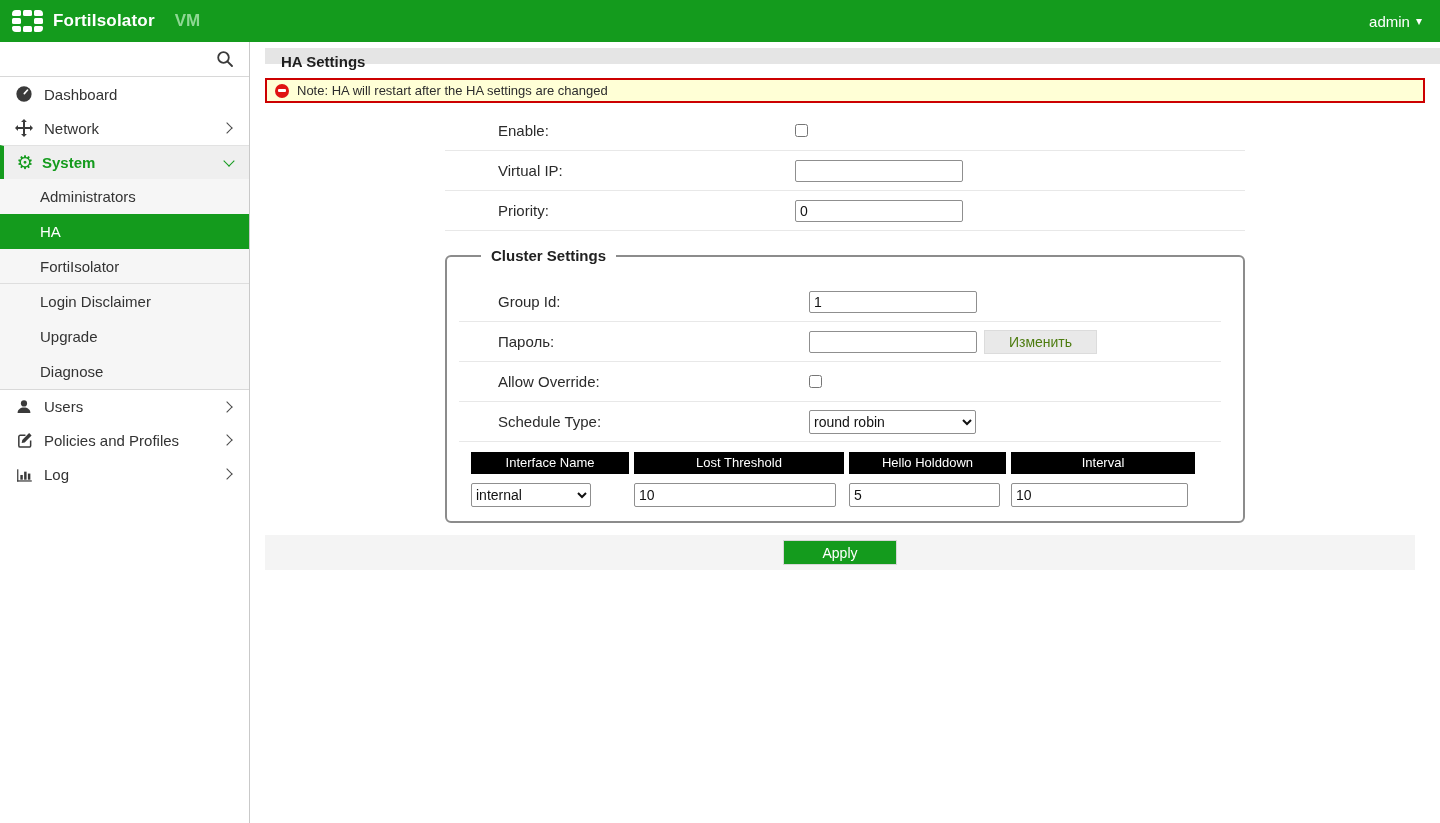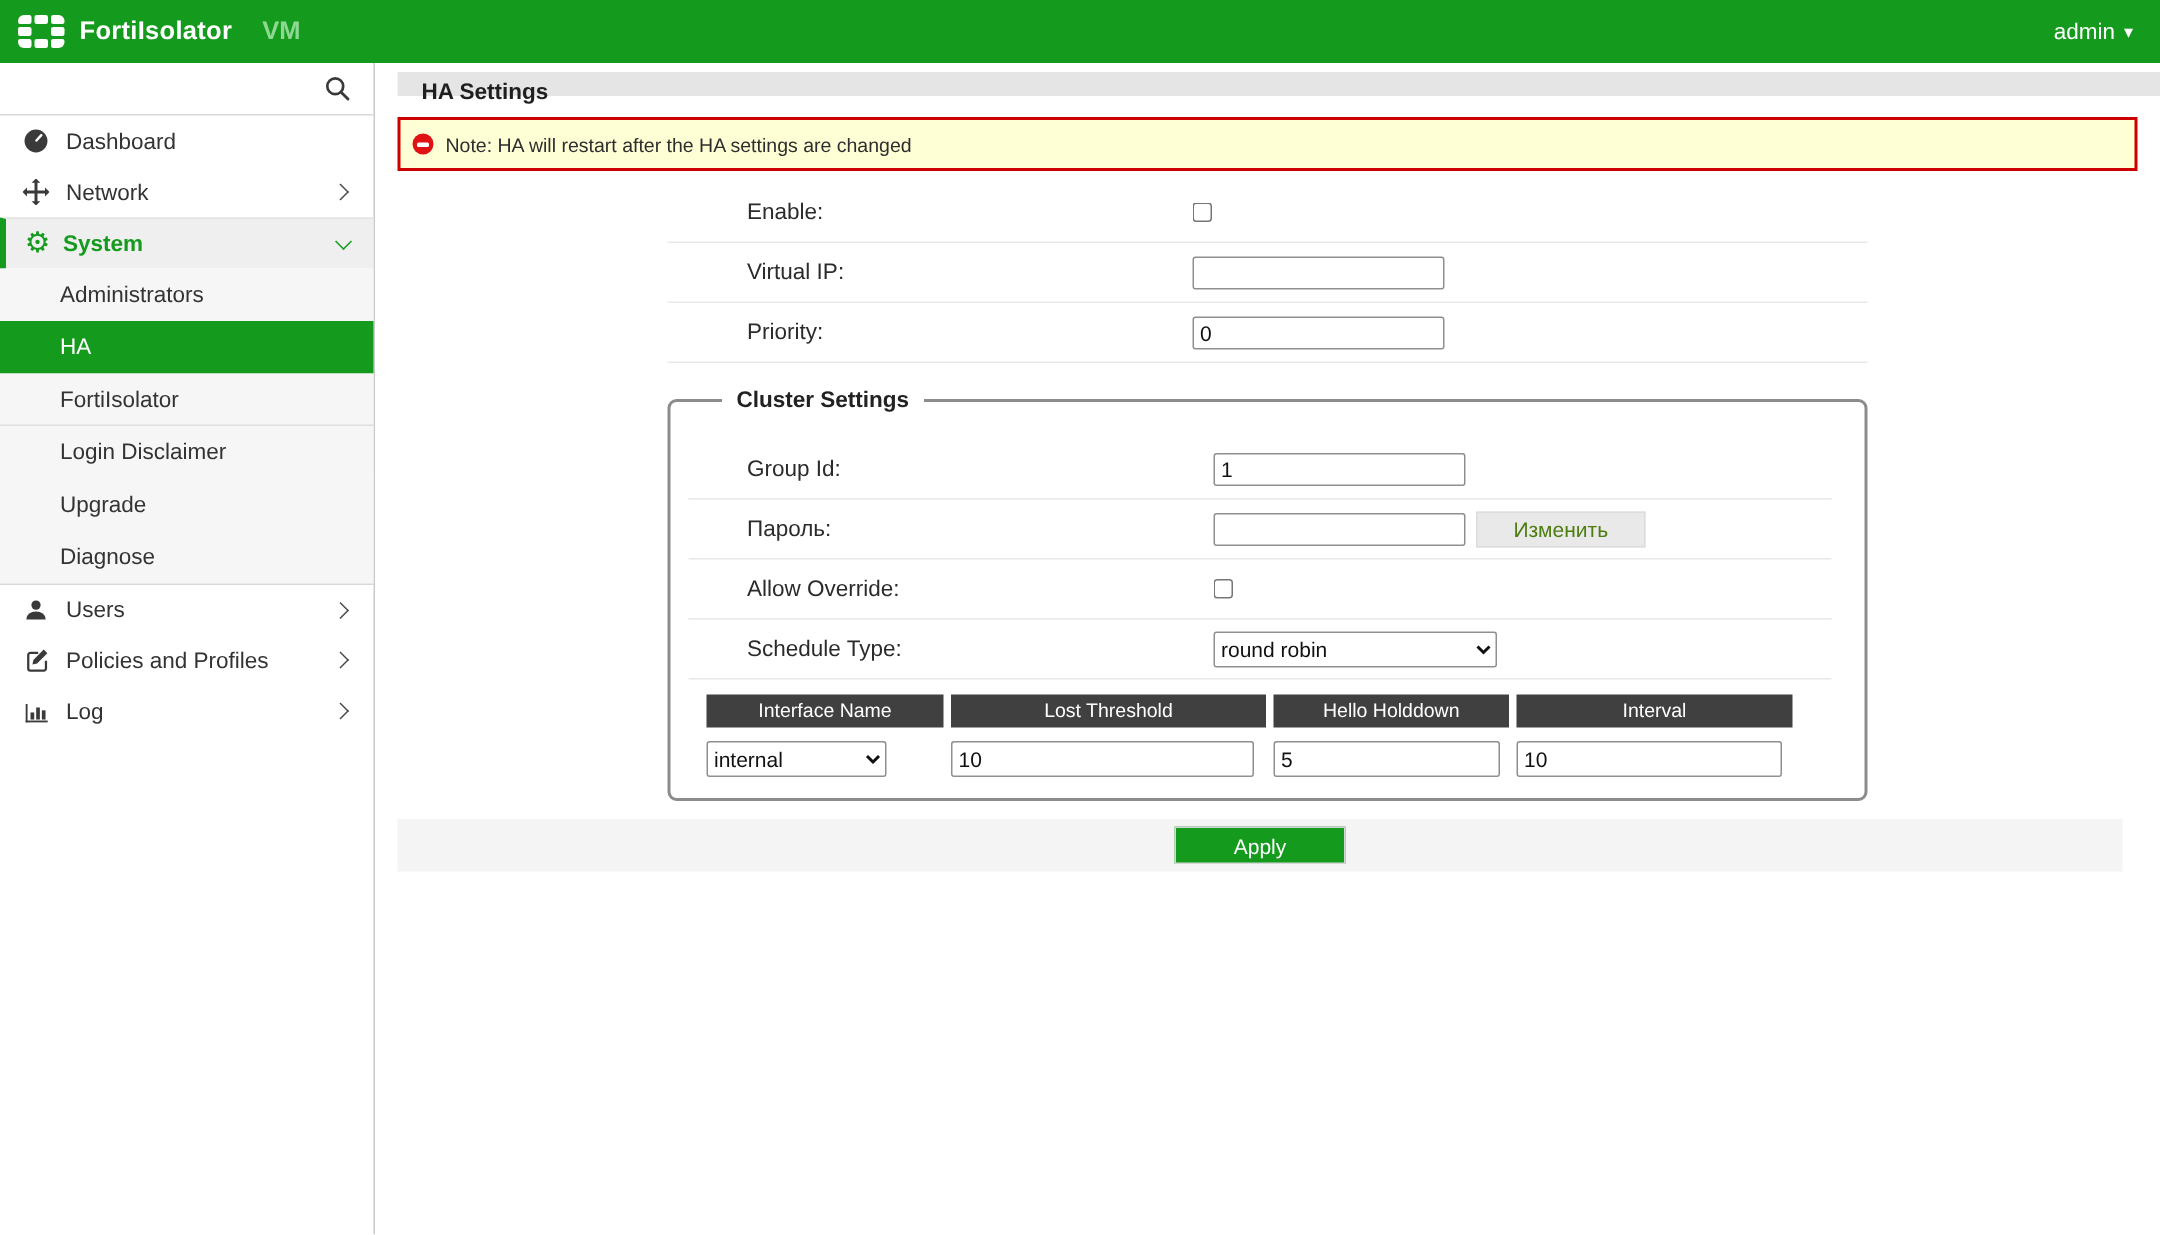--- a/index.html
+++ b/index.html
@@ -39,48 +39,48 @@
   .gear-glyph { color:#149b1d; font-size:19px; line-height:1; }
   .sub { padding-left:40px; background:#f6f6f6; height:35px; }
   .sub.selected { background:#149b1d; color:#fff; }
   .sub.bline { border-bottom:1px solid #dedede; }
   .item.users { border-top:1px solid #d9d9d9; }
 
   
   .content { flex:1; padding-left:15px; }
   .page-title { margin-top:6px; height:16px; line-height:28px; background:#e5e5e5;
     font-weight:bold; font-size:15px; color:#1f1f1f; padding-left:16px; }
-  .note { margin-top:14px; margin-right:15px; height:36px; background:#ffffd6;
+  .note { margin-top:14px; margin-right:15px; height:25px; background:#ffffd6;
     border:2px solid #cc0000; display:flex; align-items:center; padding-left:8px; }
   .note-icon { width:14px; height:14px; border-radius:50%; background:#e01313;
     display:inline-flex; align-items:center; justify-content:center; }
   .note-icon .bar { width:8px; height:3px; background:#fff; border-radius:1px; }
   .note-text { font-size:13px; margin-left:8px; color:#2d2d2d; }
 
   .form-area { margin-left:180px; width:800px; margin-top:8px; }
   .frow { display:flex; align-items:center; height:40px; border-bottom:1px solid #e8e8e8; }
   .frow > label { width:350px; padding-left:53px; font-size:15px; color:#2b2b2b; }
   .ctrl { display:flex; align-items:center; }
   input[type="text"] { width:168px; height:22px; border:1px solid #8f8f8f; border-radius:2px;
     font-size:14px; padding:0 4px; font-family:inherit; color:#111; }
   input[type="checkbox"] { width:13px; height:13px; }
-  select { height:24px; width:189px; font-size:14px; font-family:inherit;
+  select { height:24px; width:167px; font-size:14px; font-family:inherit;
     border:1px solid #8f8f8f; border-radius:2px; background:#fff; color:#111; }
 
   fieldset { margin-top:16px; border:2px solid #8c8c8c; border-radius:6px; padding:0 10px 14px 0; }
   legend { margin-left:34px; padding:0 10px; font-weight:bold; font-size:15px; color:#222; }
   .crow { display:flex; align-items:center; height:40px; border-bottom:1px solid #e8e8e8; margin:0 12px; }
   .crow.first { margin-top:18px; }
   .crow > label { width:350px; padding-left:39px; font-size:15px; color:#2b2b2b; }
   .change-btn { margin-left:7px; height:24px; width:113px; background:#e9e9e9; border:1px solid #dcdcdc;
     font-size:14px; color:#4d7c0f; cursor:pointer; font-family:inherit; }
 
   .ha-table { margin:10px 12px 0 24px; }
   .thead, .trow { display:grid; grid-template-columns:158px 210px 157px 184px; column-gap:5px; }
-  .th { background:#404040; color:#fff; height:22px; line-height:22px; text-align:center; font-size:13px; }
+  .th { background:#000000; color:#fff; height:22px; line-height:22px; text-align:center; font-size:13px; }
   .trow { margin-top:9px; }
   .trow .cell input[type="text"] { width:96%; height:24px; }
   .trow .cell select.if-select { width:120px; }
 
   .apply-bar { margin-top:12px; margin-right:25px; height:35px; background:#f4f4f4;
     display:flex; align-items:center; justify-content:center; }
   .apply-btn { width:114px; height:25px; background:#149b1d; color:#fff; border:1px solid #d7d7d7;
     font-size:14px; cursor:pointer; font-family:inherit; }
 </style>
 </head>

